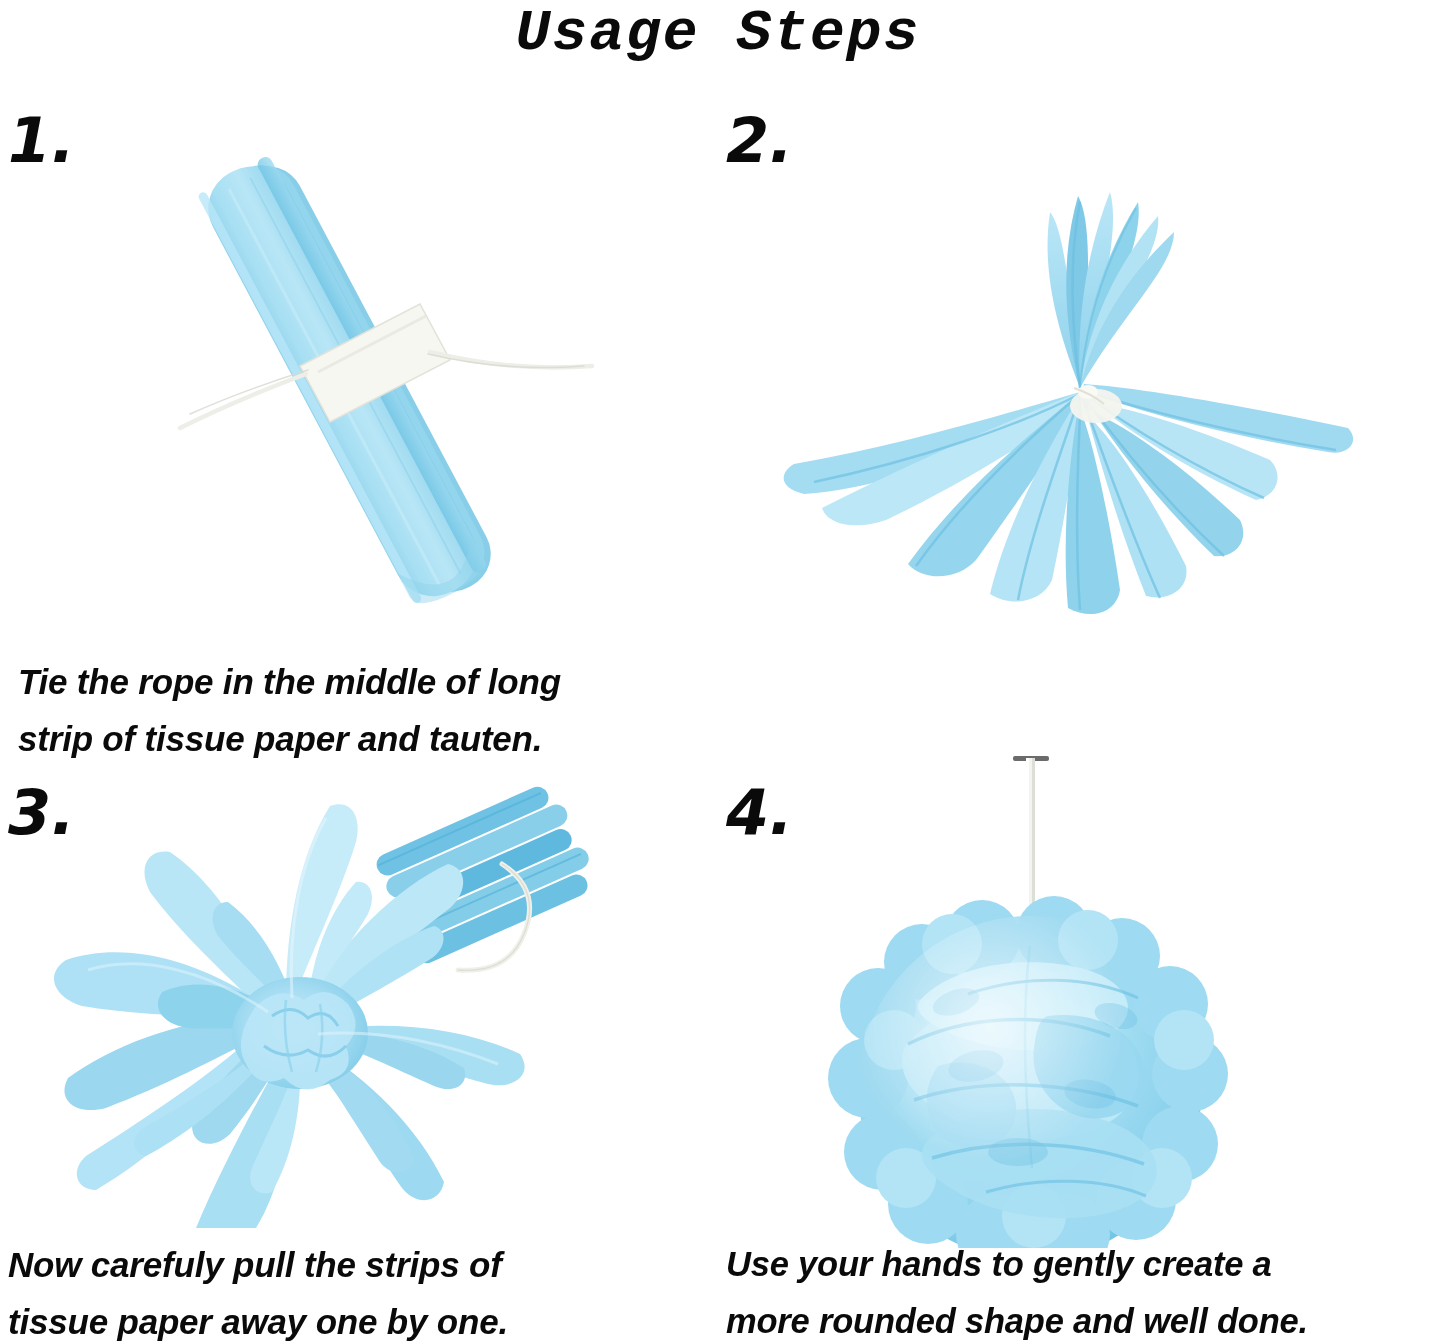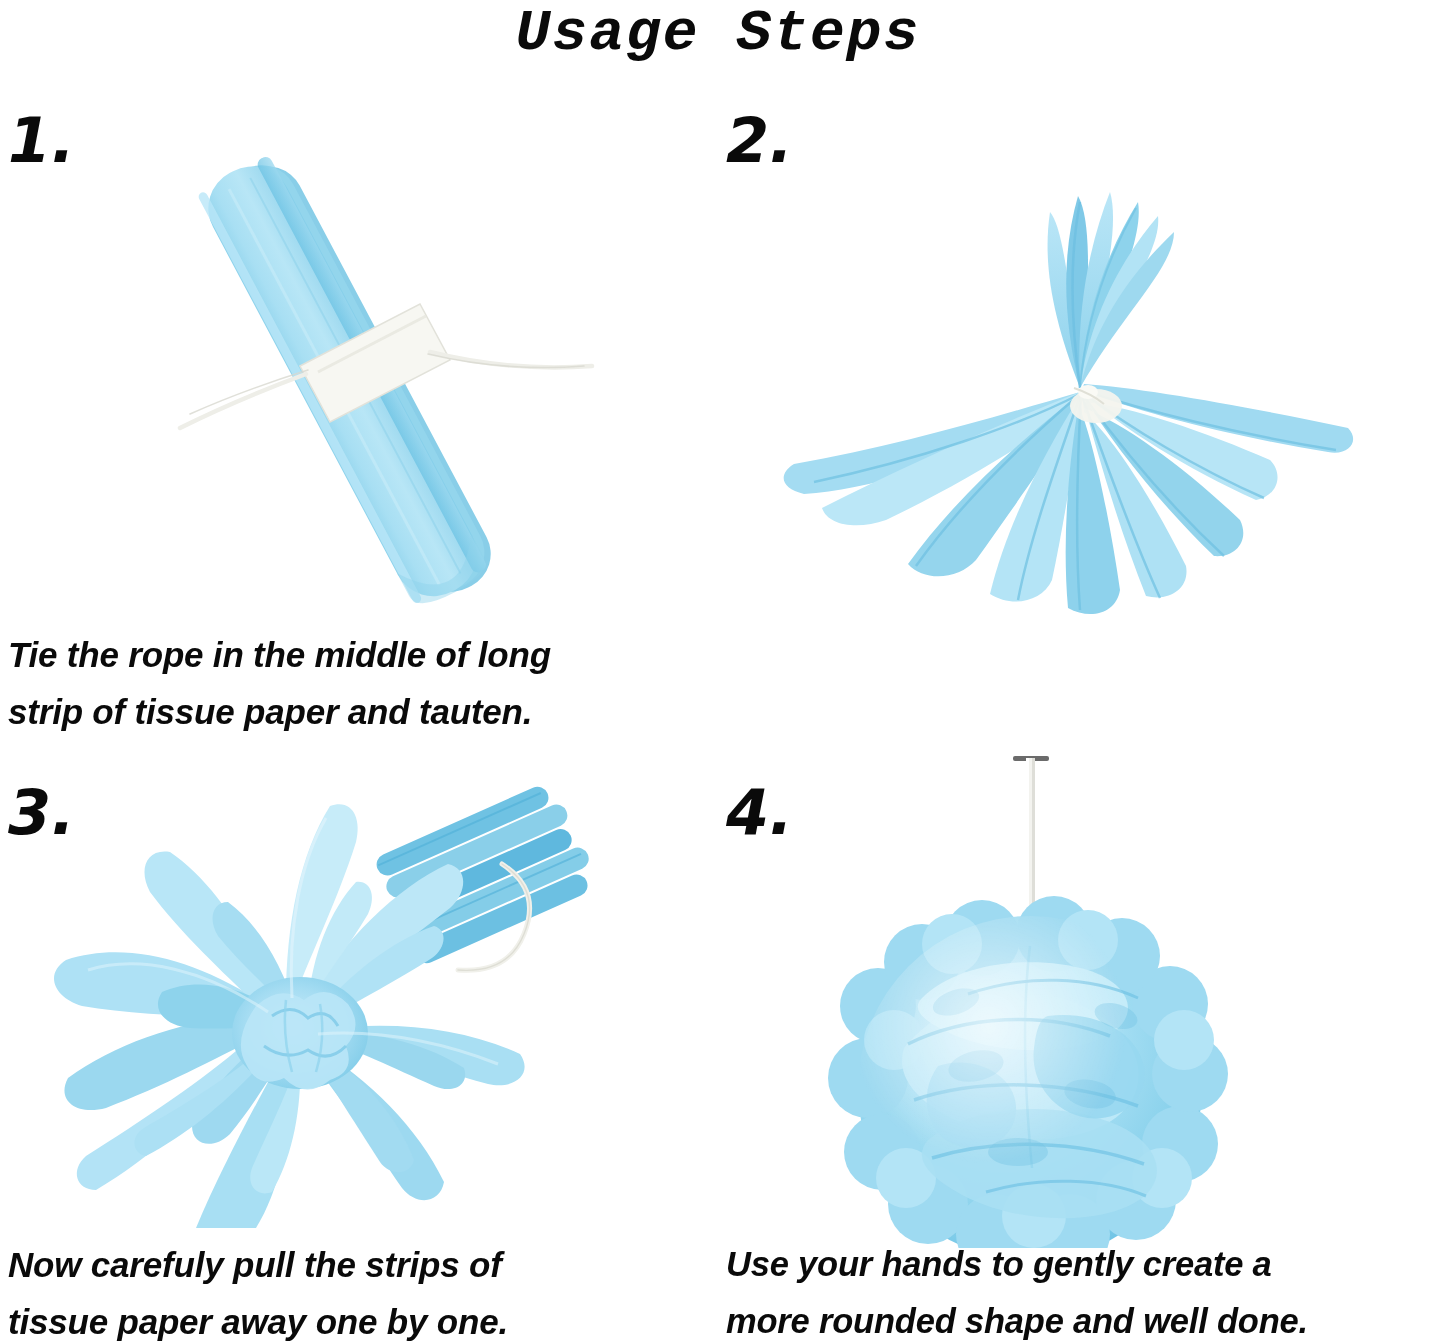--- a/index.html
+++ b/index.html
@@ -80,21 +80,21 @@
     width: 700px;
     font-family: "Liberation Sans", sans-serif;
     font-weight: bold;
     font-style: italic;
     font-size: 35px;
     line-height: 57px;
     letter-spacing: -0.2px;
     color: #0a0a0a;
     white-space: pre-line;
   }
-  .step-1 .step-caption { top: 530px; }
+  .step-1 .step-caption { top: 557px; margin-left: 10px; }
   .step-2 .step-caption { top: 530px; }
   .step-3 .step-caption { top: 488px; }
   .step-4 .step-caption { top: 488px; width: 714px; font-size: 34.5px; }
 
   svg { display: block; }
 </style>
 </head>
 <body>
 
 <div class="page-title">Usage Steps</div>

